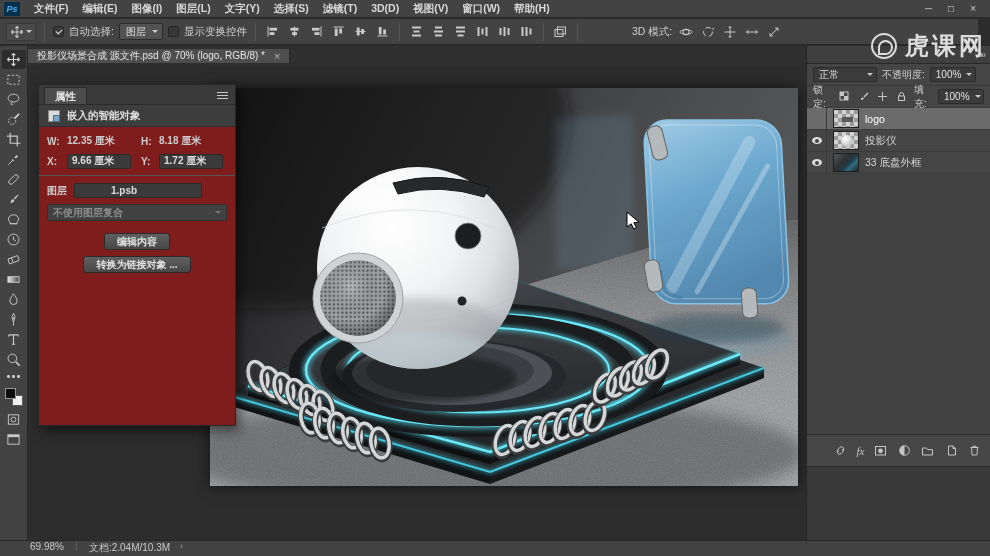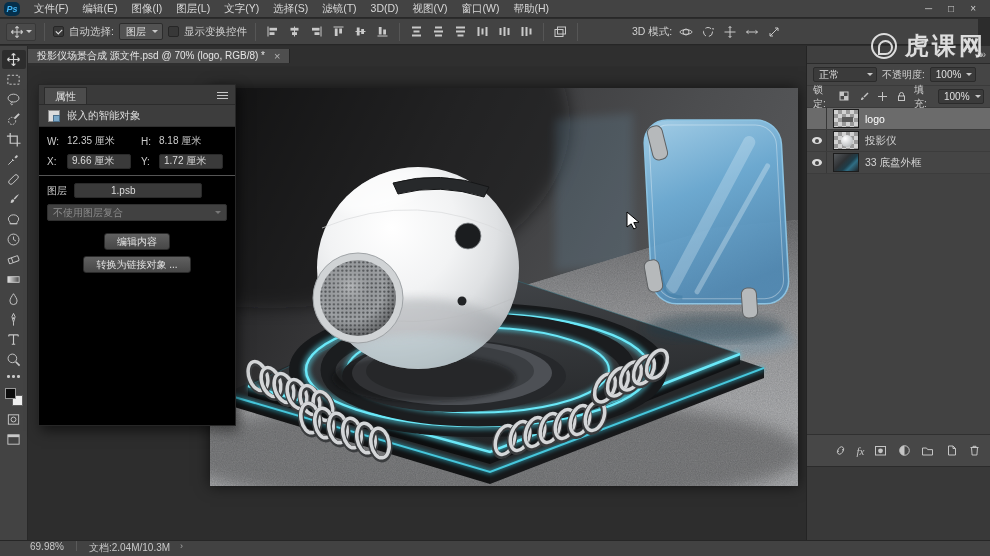--- a/index.html
+++ b/index.html
@@ -5,21 +5,21 @@
   html,body{margin:0;padding:0;background:#1b1b1b;}
   *{box-sizing:border-box;}
   .app{position:relative;width:990px;height:556px;background:#2c2c2c;overflow:hidden;
        font-family:"Liberation Sans",sans-serif;font-size:11px;color:#d4d4d4;}
   svg{display:block;}
 
   
   .menubar{position:absolute;top:0;left:0;right:0;height:18px;background:#434343;
            border-bottom:1px solid #282828;display:flex;align-items:center;}
   .ps-logo{width:16px;height:14px;margin:0 7px 0 4px;background:#05304c;color:#41b3f2;
-           font-size:9px;font-weight:bold;display:flex;align-items:center;justify-content:center;border-radius:5px;font-style:italic;}
+           font-size:9px;font-weight:bold;display:flex;align-items:center;justify-content:center;border-radius:0;font-style:italic;}
   .menu-item{padding:0 7px;font-size:10.5px;color:#d8d8d8;cursor:default;}
   .win-controls{margin-left:auto;display:flex;gap:16px;padding-right:14px;font-size:10px;color:#cfcfcf;}
 
   
   .optionsbar{position:absolute;top:19px;left:0;right:12px;height:26px;background:#434343;
               border-bottom:1px solid #262626;display:flex;align-items:center;gap:5px;padding:0 6px;}
   .sep{width:1px;height:18px;background:#2e2e2e;border-right:1px solid #565656;margin:0 3px;}
   .tool-preset{display:flex;align-items:center;gap:2px;padding:1px 3px;border:1px solid #383838;border-radius:2px;background:#4a4a4a;}
   .caret{width:0;height:0;border:3px solid transparent;border-top-color:#c9c9c9;margin-top:3px;}
   .checkbox{width:11px;height:11px;background:#383838;border:1px solid #262626;border-radius:2px;position:relative;}
@@ -45,22 +45,22 @@
   .dots{width:2.5px;height:2.5px;border-radius:50%;background:#c9c9c9;box-shadow:5px 0 0 #c9c9c9,10px 0 0 #c9c9c9;margin:5px 10px 4px 0;}
   .swatches{position:relative;width:20px;height:20px;margin:4px 0 2px;}
   .sw-b{position:absolute;left:1px;top:1px;width:11px;height:11px;background:#0c0c0c;border:1px solid #989898;z-index:2;}
   .sw-w{position:absolute;right:1px;bottom:1px;width:11px;height:11px;background:#efefef;border:1px solid #5d5d5d;}
 
   
   .canvas{position:absolute;top:66px;left:28px;width:778px;height:474px;background:#2d2d2d;overflow:hidden;}
   .photo{position:absolute;left:182px;top:22px;width:588px;height:398px;box-shadow:0 0 14px rgba(0,0,0,.65);}
 
   
-  .props-panel{position:absolute;left:38px;top:84px;width:198px;height:342px;background:#000000;
-               border:1px solid #272727;box-shadow:3px 5px 12px rgba(0,0,0,.55);z-index:10;}
+  .props-panel{position:absolute;left:38px;top:84px;width:198px;height:342px;background:#7f1d1d;
+               border:1px solid #272727;box-shadow:3px 5px 12px rgba(0,0,0,.55);z-index:10;font-weight:bold;}
   .pp-header{height:20px;background:#3a3a3a;border-bottom:1px solid #2b2b2b;display:flex;align-items:flex-end;}
   .pp-tab{background:#4c4c4c;border:1px solid #2b2b2b;border-bottom:none;height:17px;padding:2px 10px 0;
           font-size:10.5px;color:#e4e4e4;margin-left:5px;}
   .pp-menu{margin-left:auto;margin-right:6px;margin-bottom:4px;}
   .pp-type{height:22px;background:#3d3d3d;border-bottom:1px solid #2f2f2f;display:flex;align-items:center;
            gap:6px;padding:0 8px;font-size:10.5px;color:#dedede;}
   .pp-grid{display:grid;grid-template-columns:20px 74px 18px auto;align-items:center;height:20px;
            padding:0 8px;font-size:10px;color:#cccccc;}
   .pp-field{height:15px;background:#3a3a3a;border:1px solid #2a2a2a;border-radius:2px;display:flex;
             align-items:center;padding:0 4px;width:64px;font-size:10px;color:#dcdcdc;}
@@ -119,21 +119,21 @@
                   border:2px solid rgba(255,255,255,.82);border-radius:50% 50% 50% 0;}
   .wm-text{font-size:24px;font-weight:bold;letter-spacing:3px;}
 </style>
 </head>
 <body>
 
 <div class="app">
 
   <div class="menubar">
     <div class="ps-logo">Ps</div>
-    <div style="display:flex;">
+    <div style="display:flex;font-weight:bold;">
         <span class="menu-item">文件(F)</span>
         <span class="menu-item">编辑(E)</span>
         <span class="menu-item">图像(I)</span>
         <span class="menu-item">图层(L)</span>
         <span class="menu-item">文字(Y)</span>
         <span class="menu-item">选择(S)</span>
         <span class="menu-item">滤镜(T)</span>
         <span class="menu-item">3D(D)</span>
         <span class="menu-item">视图(V)</span>
         <span class="menu-item">窗口(W)</span>

